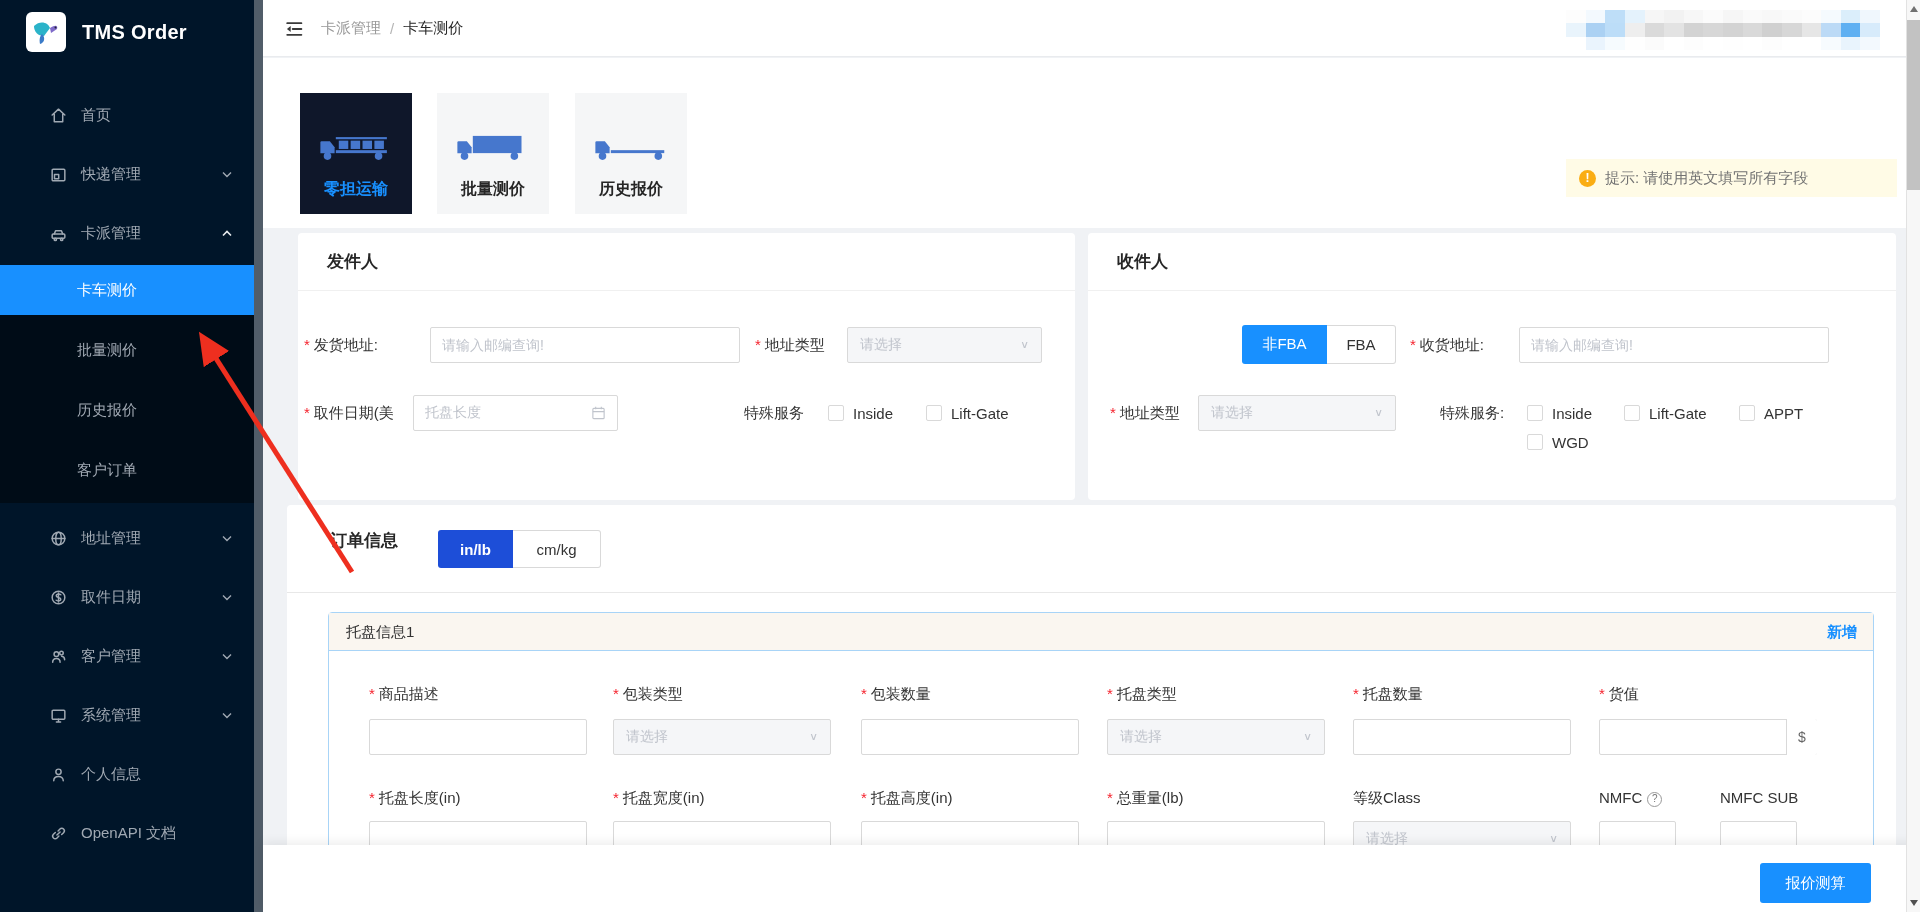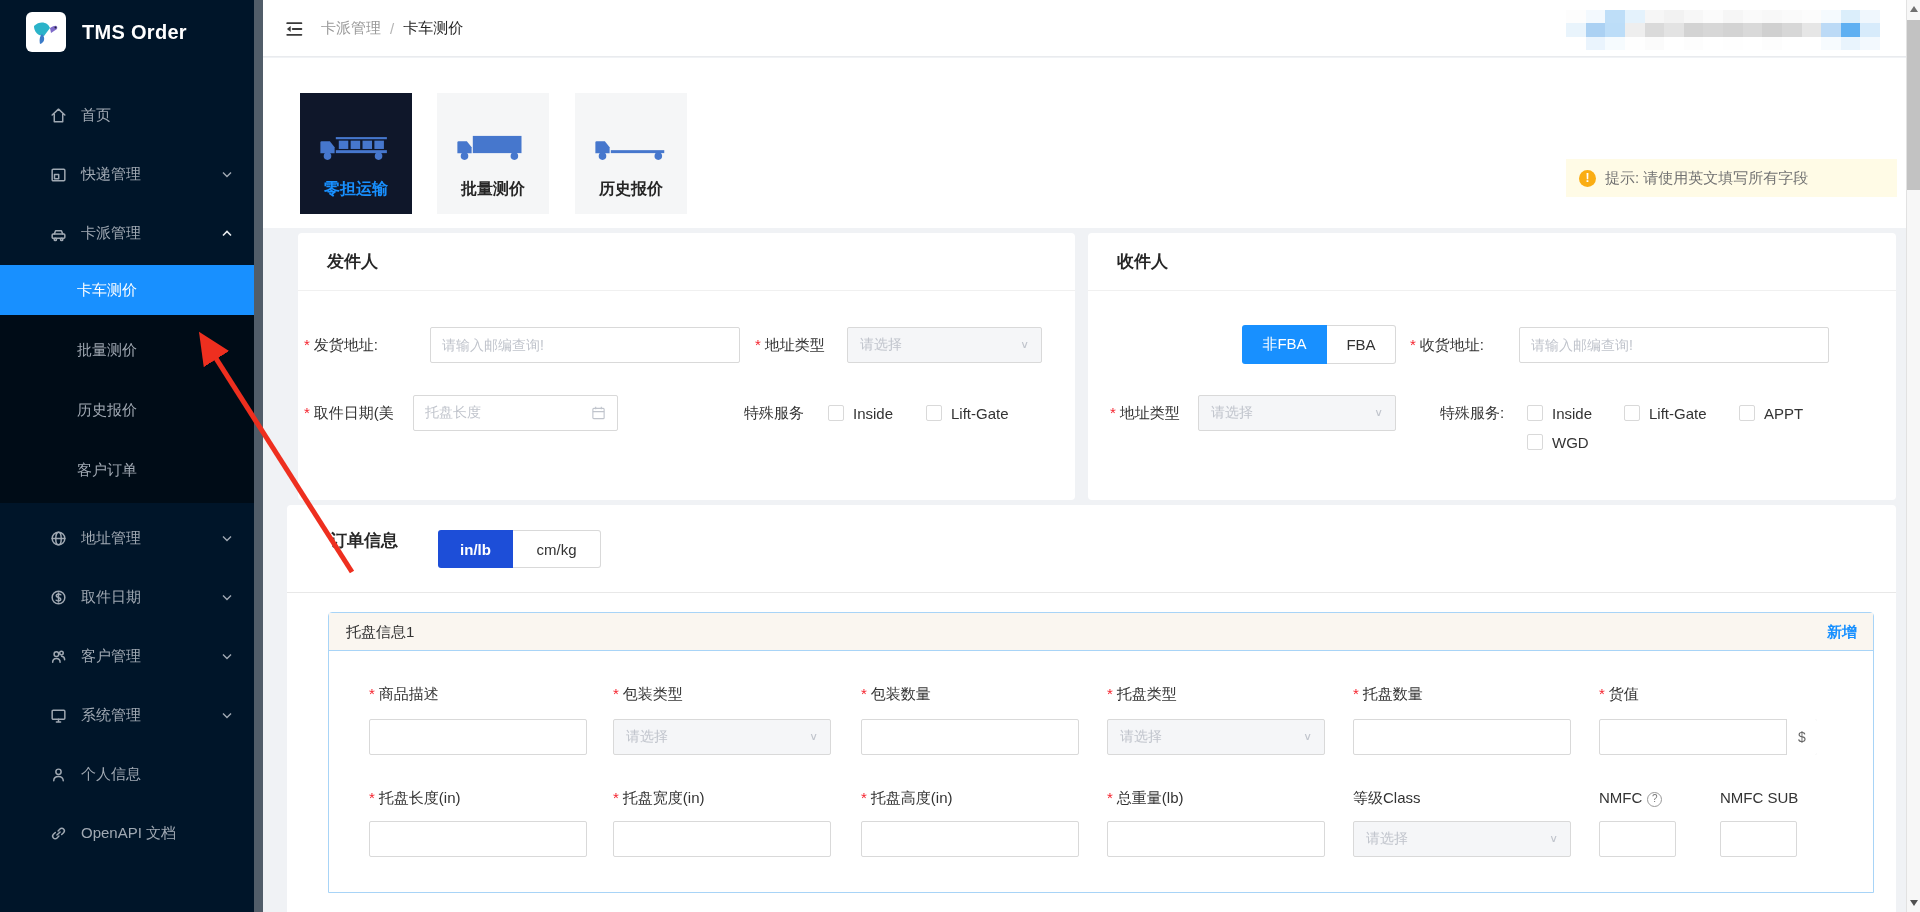--- a/index.html
+++ b/index.html
@@ -433,20 +433,23 @@
         <input class="input" style="left: 778px; top: 208px; width: 218px;">
         <div class="select" style="left:1024px; top:208px; width:218px;">
           <span>请选择</span>
           <span class="arr">∨</span>
         </div>
         <input class="input" style="left: 1270px; top: 208px; width: 77px;">
         <input class="input" style="left: 1391px; top: 208px; width: 77px;">
       </div>
     </div>
 
+    <div id="footer">
+      <button id="quote-btn">报价测算</button>
+    </div>
 
     <div id="vscroll">
       <div class="sb-arrow-up"></div>
       <div id="vthumb"></div>
       <div class="sb-arrow-down"></div>
     </div>
   </div>
 
   <svg id="arrow-overlay">
     <defs>

